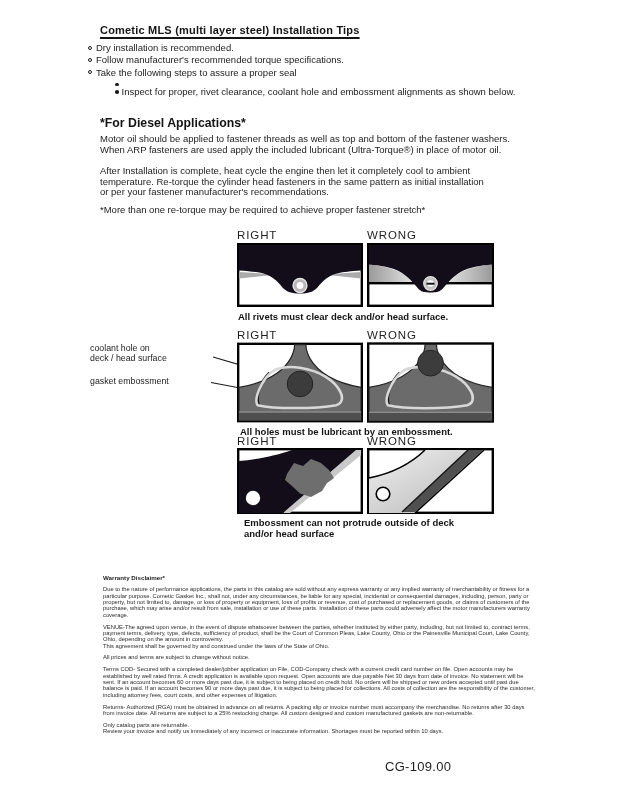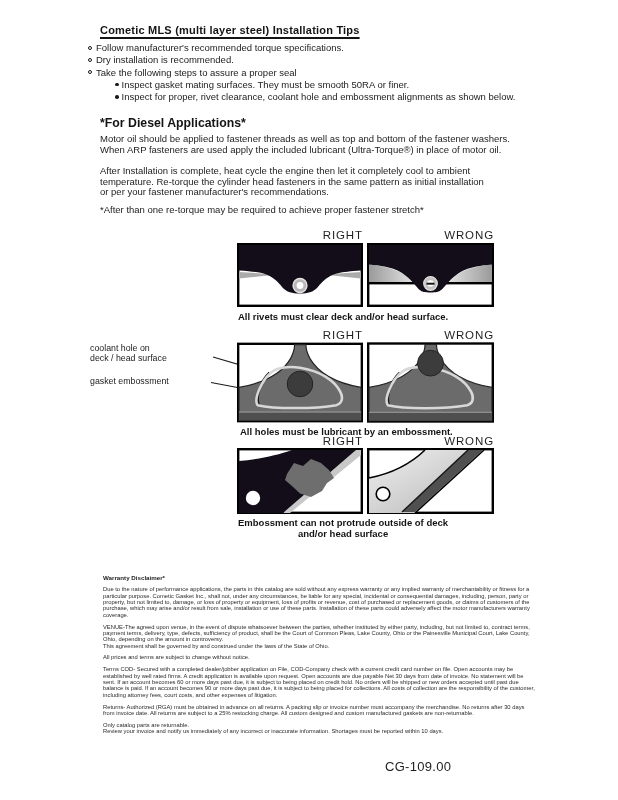--- a/index.html
+++ b/index.html
@@ -21,67 +21,66 @@
     margin:3.5px 4px 0 0; flex:0 0 auto;
   }
   .sub { margin-left:27px; }
   .f-bullet {
     width:3.5px; height:3.5px; background:#1c1c1c; border-radius:50%;
     margin:4px 3px 0 0; flex:0 0 auto;
   }
   .h2 { left:100px; top:116px; font-size:12.3px; font-weight:bold; color:#141414; }
   .para { left:100px; font-size:9.5px; line-height:10.7px; white-space:pre-line; width:460px; }
   .p1 { top:134px; } .p2 { top:166px; } .p3 { top:205px; }
-  .rw-label { font-size:11.5px; letter-spacing:.9px; text-align:right; color:#1f1f1f; }
+  .rw-label { font-size:11.5px; letter-spacing:.9px; text-align:left; color:#1f1f1f; }
   .fig { border:0; display:block; }
   .caption { font-size:9.5px; font-weight:bold; color:#141414; white-space:pre-line; line-height:11px; }
   .callout { font-size:8.8px; line-height:10.3px; text-align:left; width:120px; white-space:pre-line; color:#1c1c1c; }
   .legal { left:103px; top:575px; width:433px; font-size:5.8px; line-height:6.35px; color:#2a2a2a; }
   .legal h3 { font-size:6.2px; font-weight:bold; margin-bottom:5px; color:#1c1c1c; }
   .legal p { margin-bottom:5.5px; white-space:pre-line; }
   .page-code { left:385px; top:759px; font-size:13px; letter-spacing:.3px; color:#1f1f1f; }
   svg { display:block; }
 </style>
 </head>
 <body>
 
 <div class="page">
 
   <div class="abs title">Cometic MLS (multi layer steel) Installation Tips</div>
 
   <div class="abs tips">
     <div class="tip-row">
       <span class="o-bullet"></span>
-      <span>Follow manufacturer's recommended torque specifications.</span>
+      <span>Dry installation is recommended.</span>
     </div>
     <div class="tip-row">
       <span class="o-bullet"></span>
-      <span>Dry installation is recommended.</span>
+      <span>Follow manufacturer's recommended torque specifications.</span>
     </div>
     <div class="tip-row">
       <span class="o-bullet"></span>
       <span>Take the following steps to assure a proper seal</span>
     </div>
     <div class="tip-row sub">
       <span class="f-bullet"></span>
-      <span>Inspect gasket mating surfaces.  They must be smooth 50RA or finer.</span>
     </div>
     <div class="tip-row sub">
       <span class="f-bullet"></span>
       <span>Inspect for proper, rivet clearance, coolant hole and embossment alignments as shown below.</span>
     </div>
   </div>
 
   <div class="abs h2">*For Diesel Applications*</div>
   <div class="abs para p1">Motor oil should be applied to fastener threads as well as top and bottom of the fastener washers.
 When ARP fasteners are used apply the included lubricant (Ultra-Torque®) in place of motor oil.</div>
   <div class="abs para p2">After Installation is complete, heat cycle the engine then let it completely cool to ambient
 temperature. Re-torque the cylinder head fasteners in the same pattern as initial installation
 or per your fastener manufacturer's recommendations.</div>
-  <div class="abs para p3">*After than one re-torque may be required to achieve proper fastener stretch*</div>
+  <div class="abs para p3">*More than one re-torque may be required to achieve proper fastener stretch*</div>
 
   <div class="abs rw-label" style="left:237px; top:229px; width:126px;">RIGHT</div>
   <div class="abs rw-label" style="left:367px; top:229px; width:127px;">WRONG</div>
 
   <svg class="abs fig" style="left:237px; top:243px;" width="126" height="64" viewBox="0 0 126 64">
     <rect x="1.2" y="1.2" width="123.6" height="61.6" fill="#ffffff" stroke="#000" stroke-width="2.4"></rect>
     <polygon points="2,29 40,31.5 2,35.5" fill="#ababab"></polygon>
     <polygon points="124,29 86,31.5 124,35.5" fill="#ababab"></polygon>
     <path d="M2,2 H124 V27.5 C103,29 96,30 87.5,37 C79.5,43.5 80,50.5 63,50.5 C46,50.5 46.5,43.5 38.5,37 C30,30 23,29 2,27.5 Z" fill="#120d18"></path>
     <g>
@@ -169,21 +168,21 @@
     </defs>
     <rect x="1.2" y="1.2" width="124.6" height="63.6" fill="#ffffff" stroke="#000" stroke-width="2.4"></rect>
     <path d="M58,2 H117 L48,65 H2 V30 C25,25.5 45,14.5 58,2 Z" fill="url(#band3)"></path>
     <path d="M2,30 C25,25.5 45,14.5 58,2" fill="none" stroke="#000" stroke-width="1.6"></path>
     <line x1="117" y1="2" x2="48" y2="65" stroke="#000" stroke-width="1.6"></line>
     <polygon points="101,2 116,2 48,64 35,64" fill="#505050"></polygon>
     <line x1="101" y1="2" x2="35" y2="64" stroke="#161616" stroke-width="1.4"></line>
     <circle cx="16" cy="46" r="6.8" fill="#ffffff" stroke="#000" stroke-width="1.6"></circle>
   </svg>
 
-  <div class="abs caption" style="left:238px; top:517px;text-align:center;">Embossment can not protrude outside of deck
+  <div class="abs caption" style="left:244px; top:517px;">Embossment can not protrude outside of deck
 and/or head surface</div>
 
   <div class="abs legal">
     <h3>Warranty Disclaimer*</h3>
     <p>Due to the nature of performance applications, the parts in this catalog are sold without any express warranty or any implied warranty of merchantability or fitness for a particular purpose.  Cometic Gasket Inc., shall not, under any circumstances, be liable for any special, incidental or consequential damages, including, person, party or property, but not limited to, damage, or loss of property or equipment, loss of profits or revenue, cost of purchased or replacement goods, or claims of customers of the purchase, which may arise and/or result from sale, installation or use of these parts.  Installation of these parts could adversely affect the motor manufacturers warranty coverage.</p>
     <p>VENUE-The agreed upon venue, in the event of dispute whatsoever between the parties, whether instituted by either party, including, but not limited to, contract terms, payment terms, delivery, type, defects, sufficiency of product, shall be the Court of Common Pleas, Lake County, Ohio or the Painesville Municipal Court, Lake County, Ohio, depending on the amount in controversy.
 This agreement shall be governed by and construed under the laws of the State of Ohio.</p>
     <p>All prices and terms are subject to change without notice.</p>
     <p>Terms COD- Secured with a completed dealer/jobber application on File, COD-Company check with a current credit card number on file.  Open accounts may be established by well rated firms.  A credit application is available upon request.  Open accounts are due payable Net 30 days from date of invoice.  No statement will be sent.  If an account becomes 60 or more days past due, it is subject to being placed on credit hold.  No orders will be shipped or new orders accepted until past due balance is paid.  If an account becomes 90 or more days past due, it is subject to being placed for collections.  All costs of collection are the responsibility of the customer, including attorney fees, court costs, and other expenses of litigation.</p>
     <p>Returns- Authorized (RGA) must be obtained in advance on all returns.  A packing slip or invoice number must accompany the merchandise.  No returns after 30 days from invoice date.  All returns are subject to a 25% restocking charge.  All custom designed and custom manufactured gaskets are non-returnable.</p>

